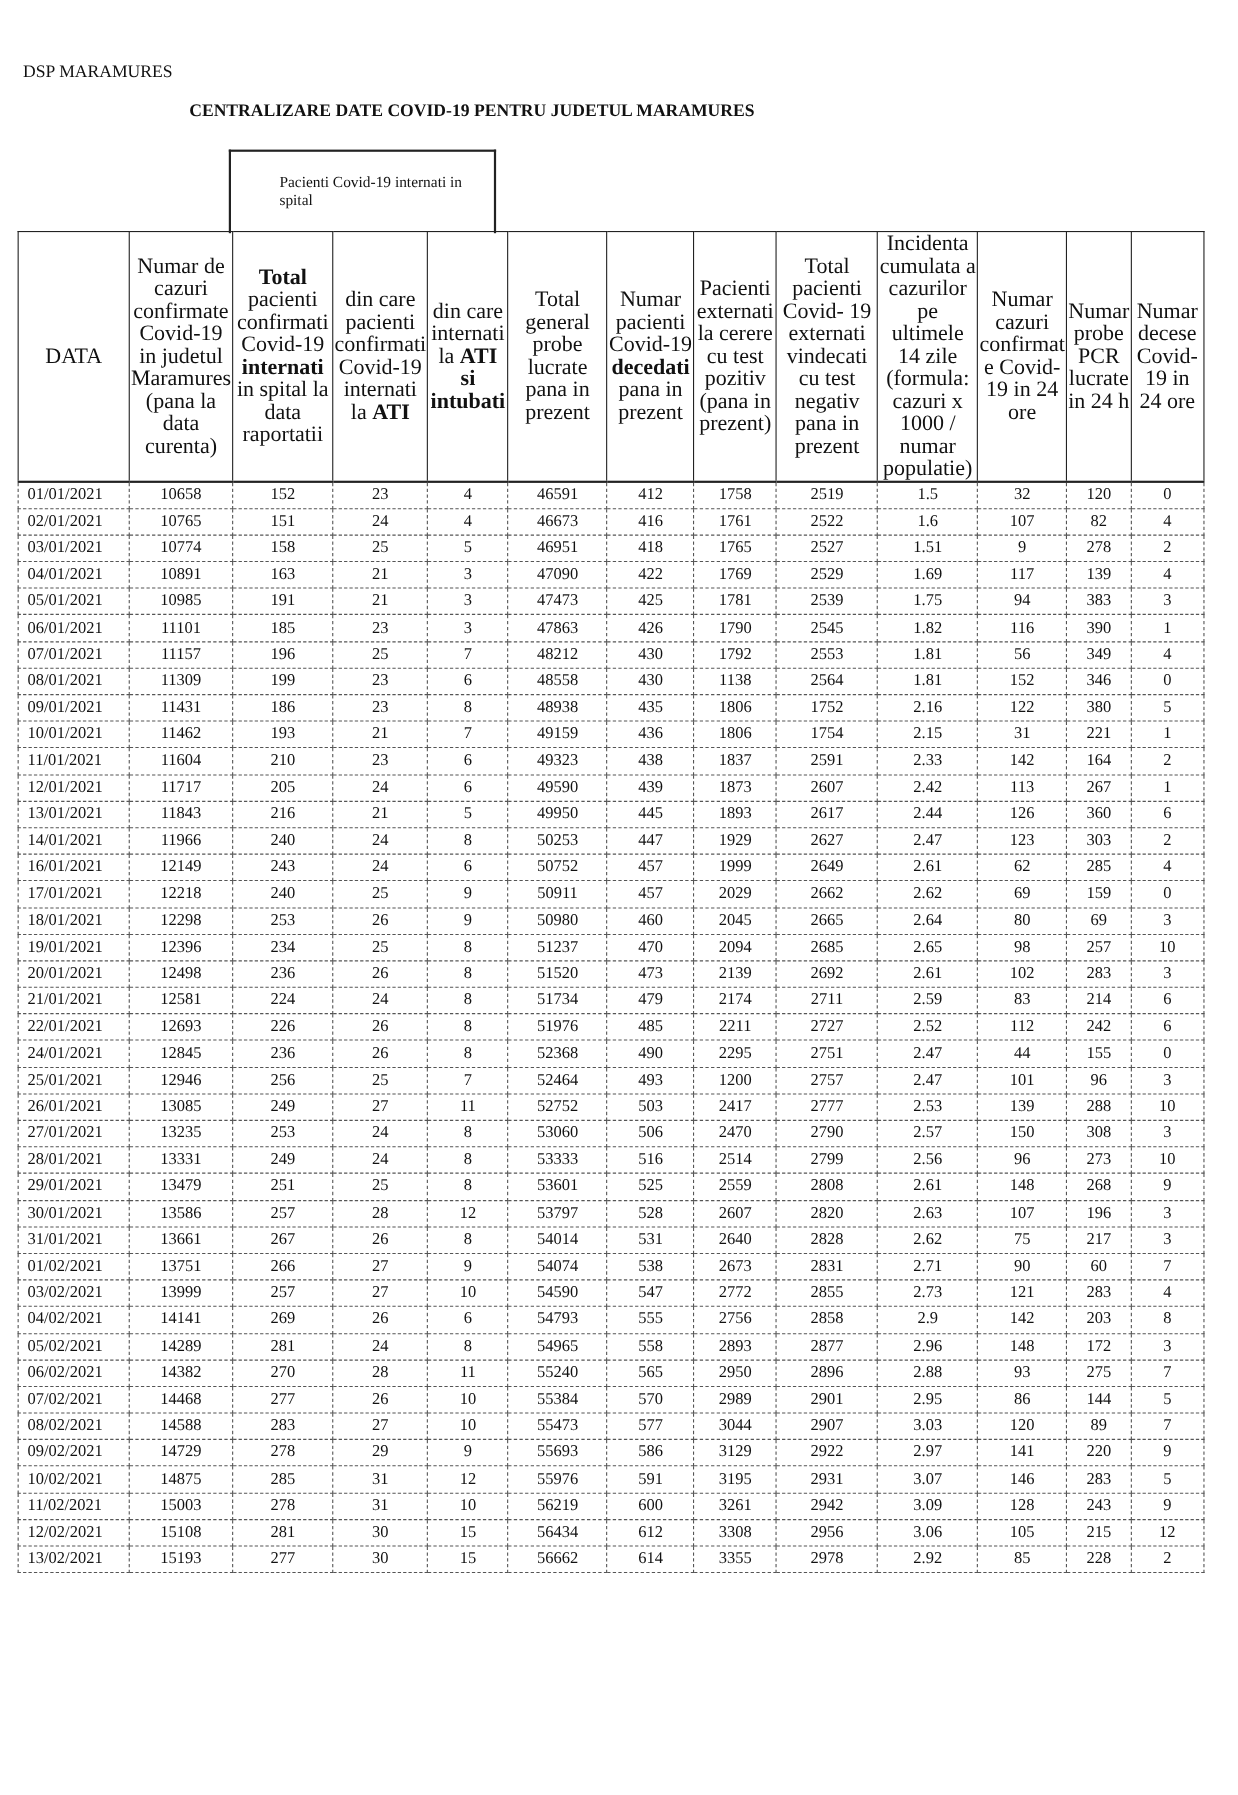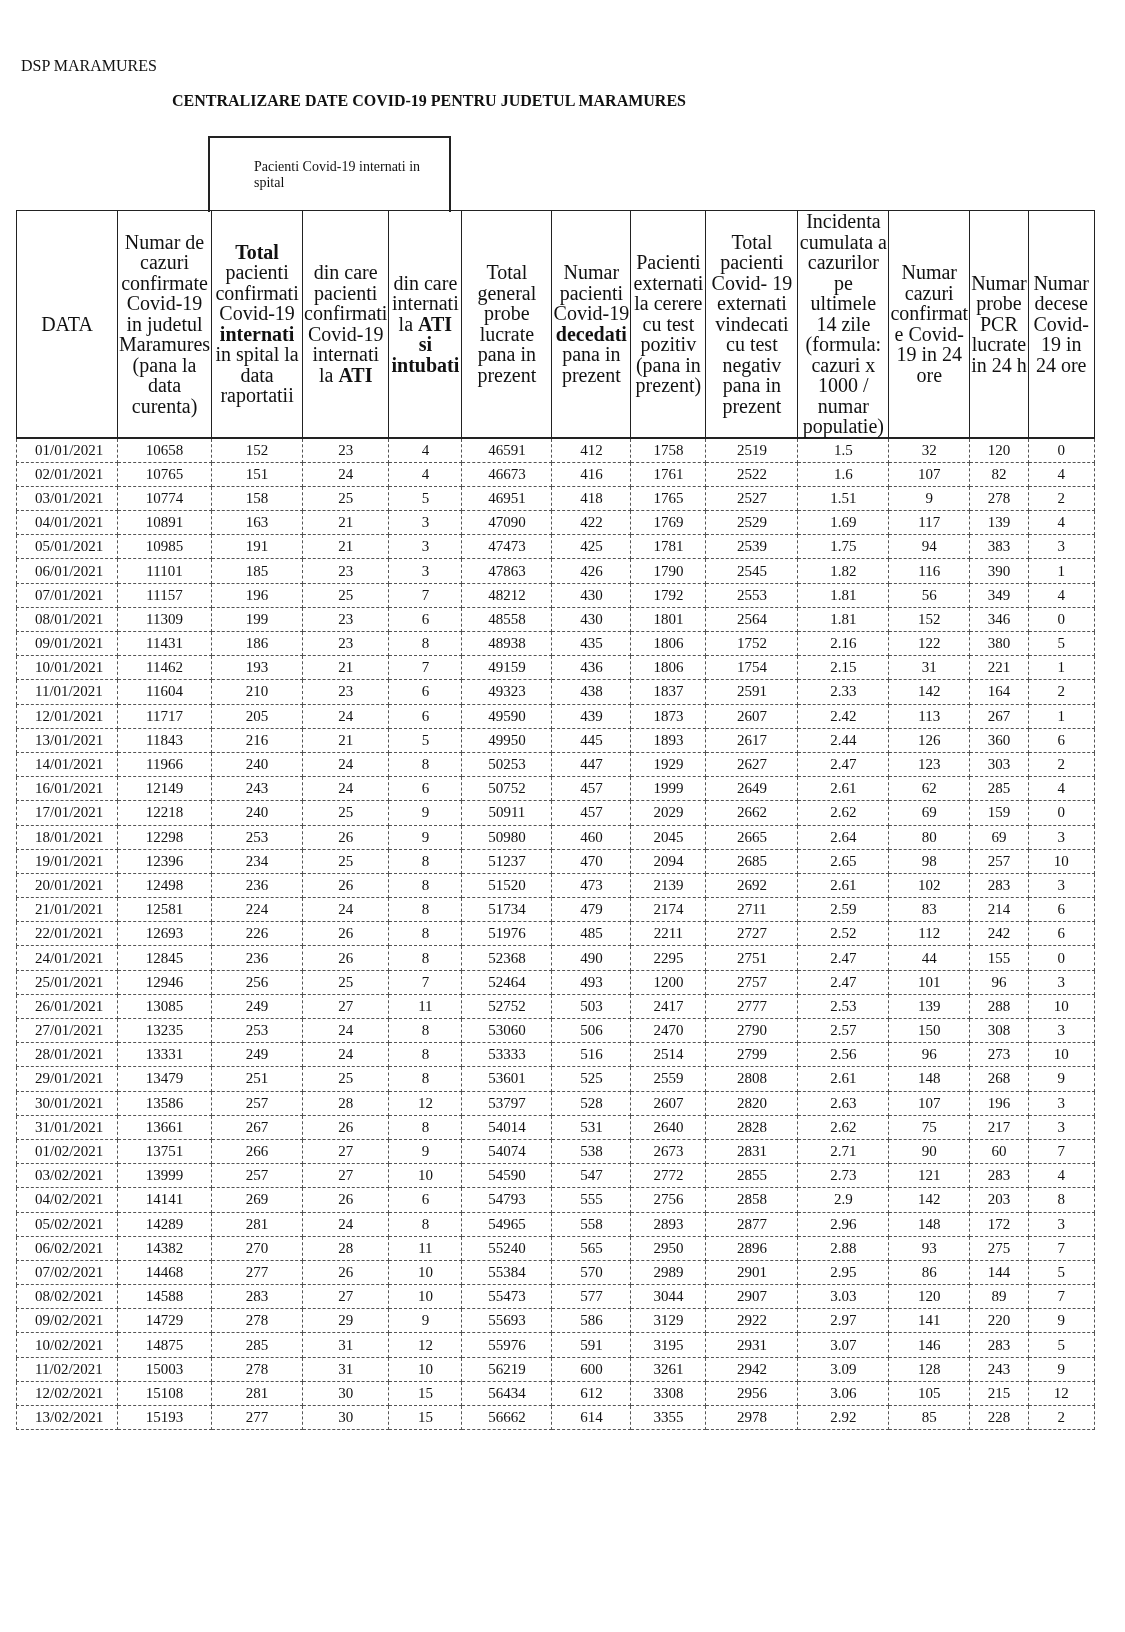--- a/index.html
+++ b/index.html
@@ -9,21 +9,21 @@
   .title { position: absolute; left: 172px; top: 92px; font-size: 16px; font-weight: bold; }
   .group-box { position: absolute; left: 208px; top: 136px; width: 243px; height: 76px;
                border: 2px solid #222; border-bottom: none; box-sizing: border-box;
                display: flex; align-items: center; justify-content: center; font-size: 14px; padding-left: 44px; }
   table { position: absolute; left: 16px; top: 210px; border-collapse: collapse; table-layout: fixed; }
   th { border: 1.5px solid #222; font-weight: normal; font-size: 20px; line-height: 20.5px;
        padding: 0 1px; height: 196px; vertical-align: middle; text-align: center; }
   th b { font-weight: bold; }
   td { border: 1px dashed #555; font-size: 15px; text-align: center; height: 23.2px;
        padding: 0; line-height: 23px; }
-  td.date { text-align: left; padding-left: 18px; }
+  td.date { text-align: left; padding-left: 8px; }
   tbody tr:first-child td { border-top: 2px solid #222; }
 </style>
 </head>
 <body>
 
 <div class="org">DSP MARAMURES</div>
 <div class="title">CENTRALIZARE DATE COVID-19 PENTRU JUDETUL MARAMURES</div>
 <div class="group-box">
   <span>Pacienti Covid-19 internati in spital</span>
 </div>
@@ -168,21 +168,21 @@
         <td>4</td>
       </tr>
       <tr>
         <td class="date">08/01/2021</td>
         <td>11309</td>
         <td>199</td>
         <td>23</td>
         <td>6</td>
         <td>48558</td>
         <td>430</td>
-        <td>1801</td>
+        <td>1138</td>
         <td>2564</td>
         <td>1.81</td>
         <td>152</td>
         <td>346</td>
         <td>0</td>
       </tr>
       <tr>
         <td class="date">09/01/2021</td>
         <td>11431</td>
         <td>186</td>

